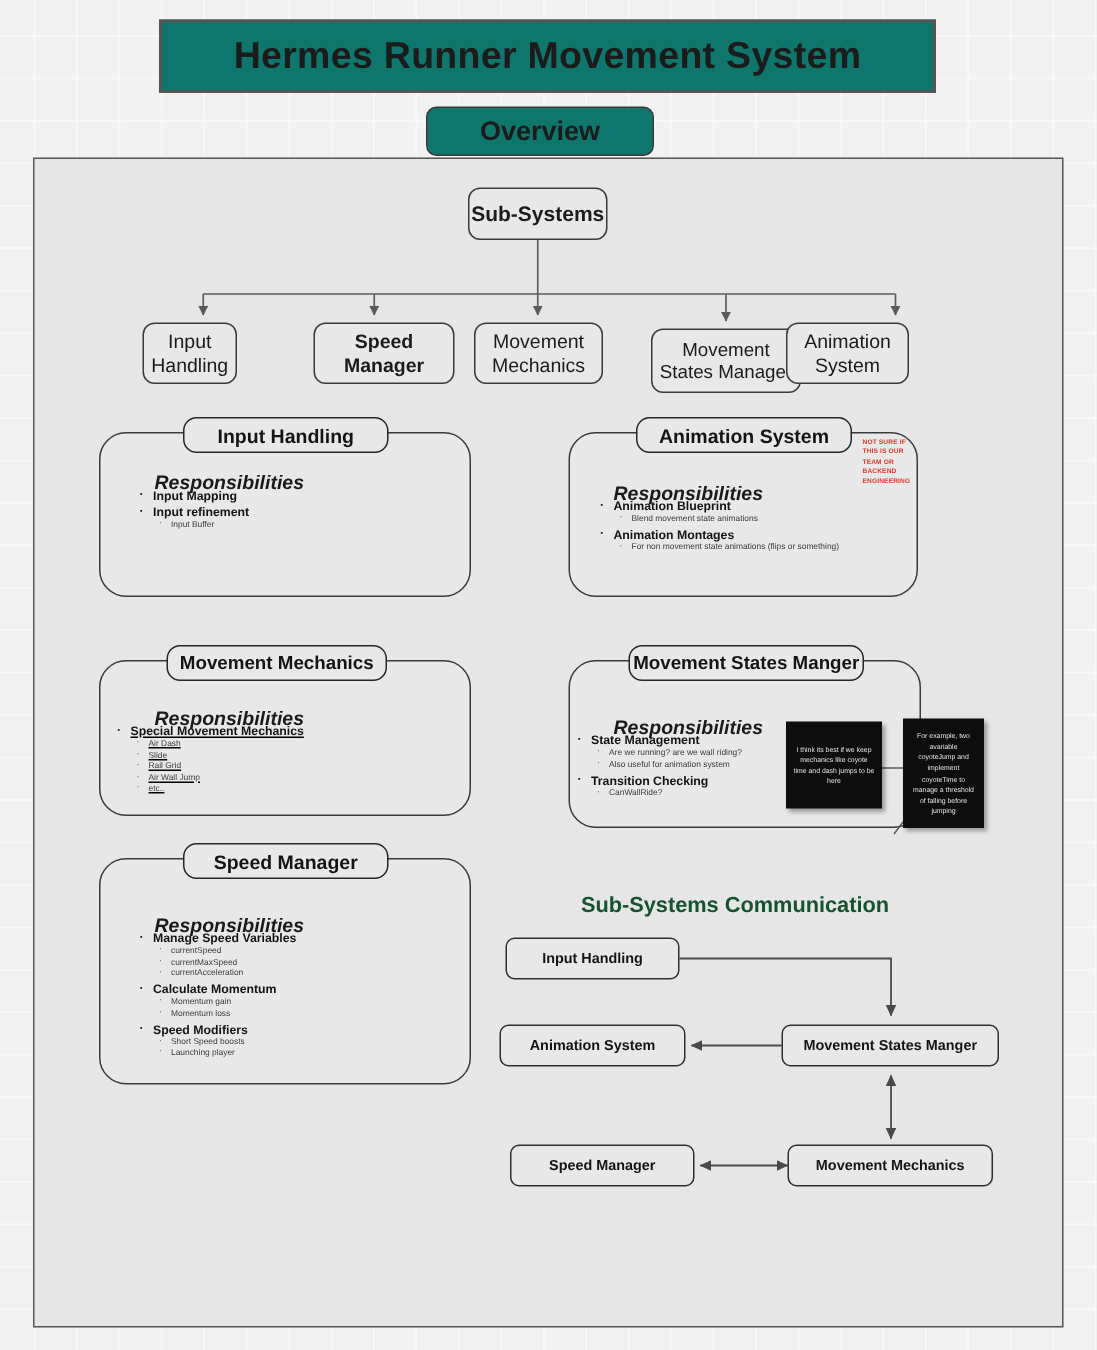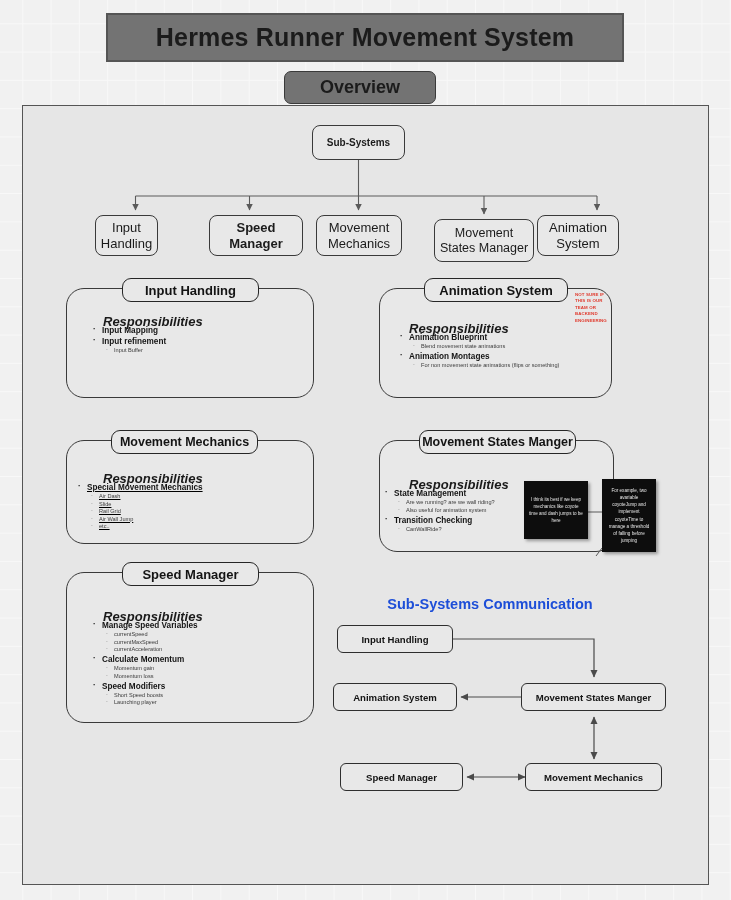--- a/index.html
+++ b/index.html
@@ -14,21 +14,21 @@
     font-family:"Liberation Sans", sans-serif;
     overflow:hidden;
     position:relative;
   }
   .canvas{position:absolute;inset:0;}
 
   
   .box{
     position:absolute;
     box-sizing:border-box;
-    background:#737373;
+    background:#0f766e;
     border:1.6px solid #4d4d4d;
     display:flex;align-items:center;justify-content:center;
     text-align:center;
     color:#1b1b1b;
     line-height:1.15;
   }
 
   
   #title-banner{
     left:106px;top:13px;width:518px;height:49px;
@@ -47,26 +47,26 @@
     box-sizing:border-box;background:#e6e6e6;border:1.6px solid #555;
   }
 
   
   .node{
     position:absolute;box-sizing:border-box;background:#e8e8e8;
     border:1.5px solid #3a3a3a;border-radius:8px;
     display:flex;align-items:center;justify-content:center;text-align:center;
     color:#1b1b1b;line-height:1.16;
   }
-  #node-subsystems{left:312px;top:125px;width:93px;height:35px;font-size:10px;font-weight:bold;}
+  #node-subsystems{left:312px;top:125px;width:93px;height:35px;font-size:14px;font-weight:bold;}
   #node-input-handling{left:95px;top:215px;width:63px;height:41px;font-size:13px;}
   #node-speed-manager{left:209px;top:215px;width:94px;height:41px;font-size:13px;font-weight:bold;}
   #node-movement-mechanics{left:316px;top:215px;width:86px;height:41px;font-size:13px;}
   #node-movement-states{left:434px;top:219px;width:100px;height:43px;font-size:12.5px;}
-  #node-animation-system{left:537px;top:215px;width:82px;height:41px;font-size:13px;justify-content:center;}
+  #node-animation-system{left:524px;top:215px;width:82px;height:41px;font-size:13px;justify-content:center;}
 
   
   #tree-lines{position:absolute;left:0;top:0;width:731px;height:900px;pointer-events:none;}
 
   
   .card{
     position:absolute;box-sizing:border-box;
     background:#e8e8e8;border:1.4px solid #3a3a3a;border-radius:18px;
   }
   .card-title{
@@ -131,21 +131,21 @@
     padding:7px 5px;
     box-shadow:2px 2px 3px rgba(0,0,0,.35);
     display:flex;align-items:center;justify-content:center;
   }
   #sticky-note-1{left:524px;top:481px;width:64px;height:58px;}
   #sticky-note-2{left:602px;top:479px;width:54px;height:73px;}
 
   
   #comm-title{
     position:absolute;left:384px;top:596px;width:212px;
-    text-align:center;font-size:14.5px;font-weight:bold;color:#1d4ed8;
+    text-align:center;font-size:14.5px;font-weight:bold;color:#14532d;
   }
   .comm-box{
     position:absolute;box-sizing:border-box;
     background:#e8e8e8;border:1.5px solid #2e2e2e;border-radius:6px;
     display:flex;align-items:center;justify-content:center;
     font-size:9.6px;font-weight:bold;color:#141414;white-space:nowrap;
   }
   #comm-input-handling{left:337px;top:625px;width:116px;height:28px;}
   #comm-animation-system{left:333px;top:683px;width:124px;height:28px;}
   #comm-movement-states{left:521px;top:683px;width:145px;height:28px;}

